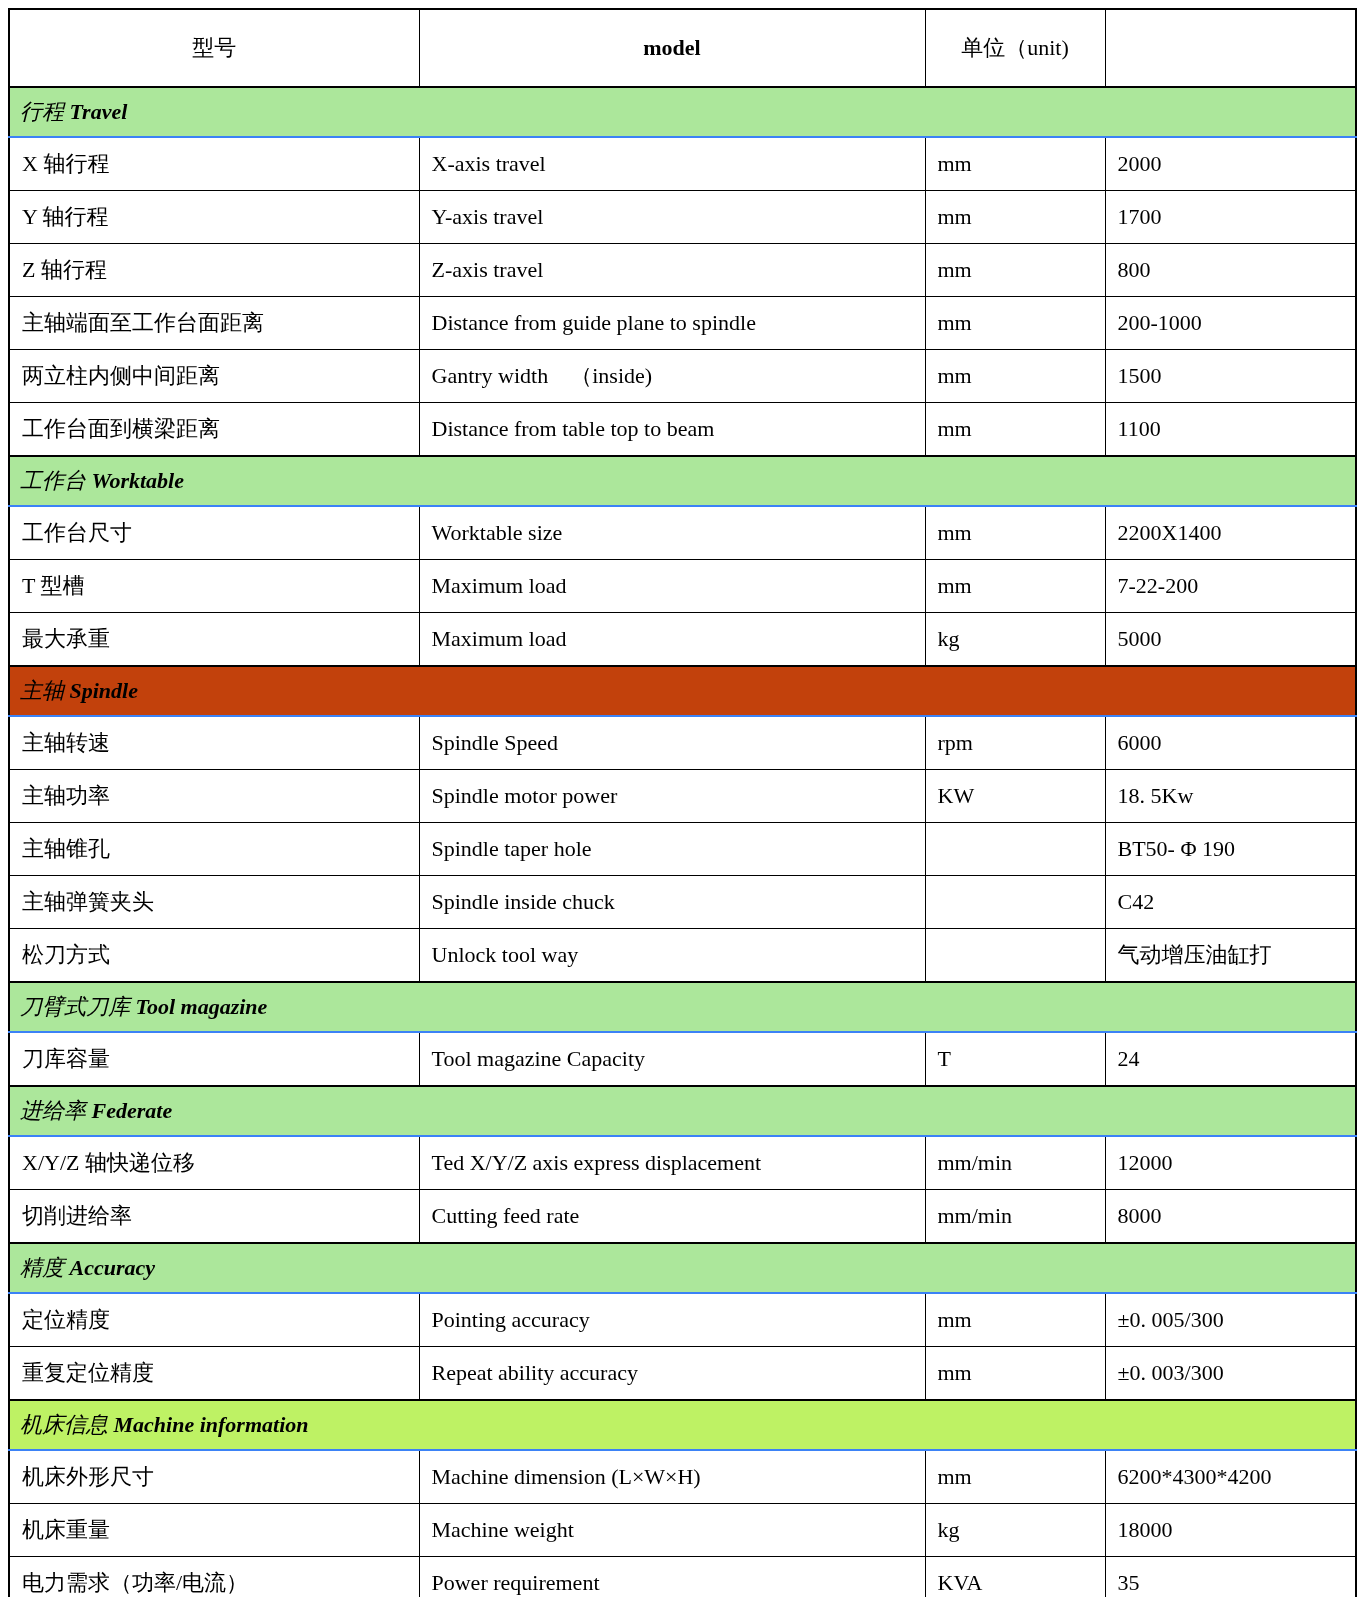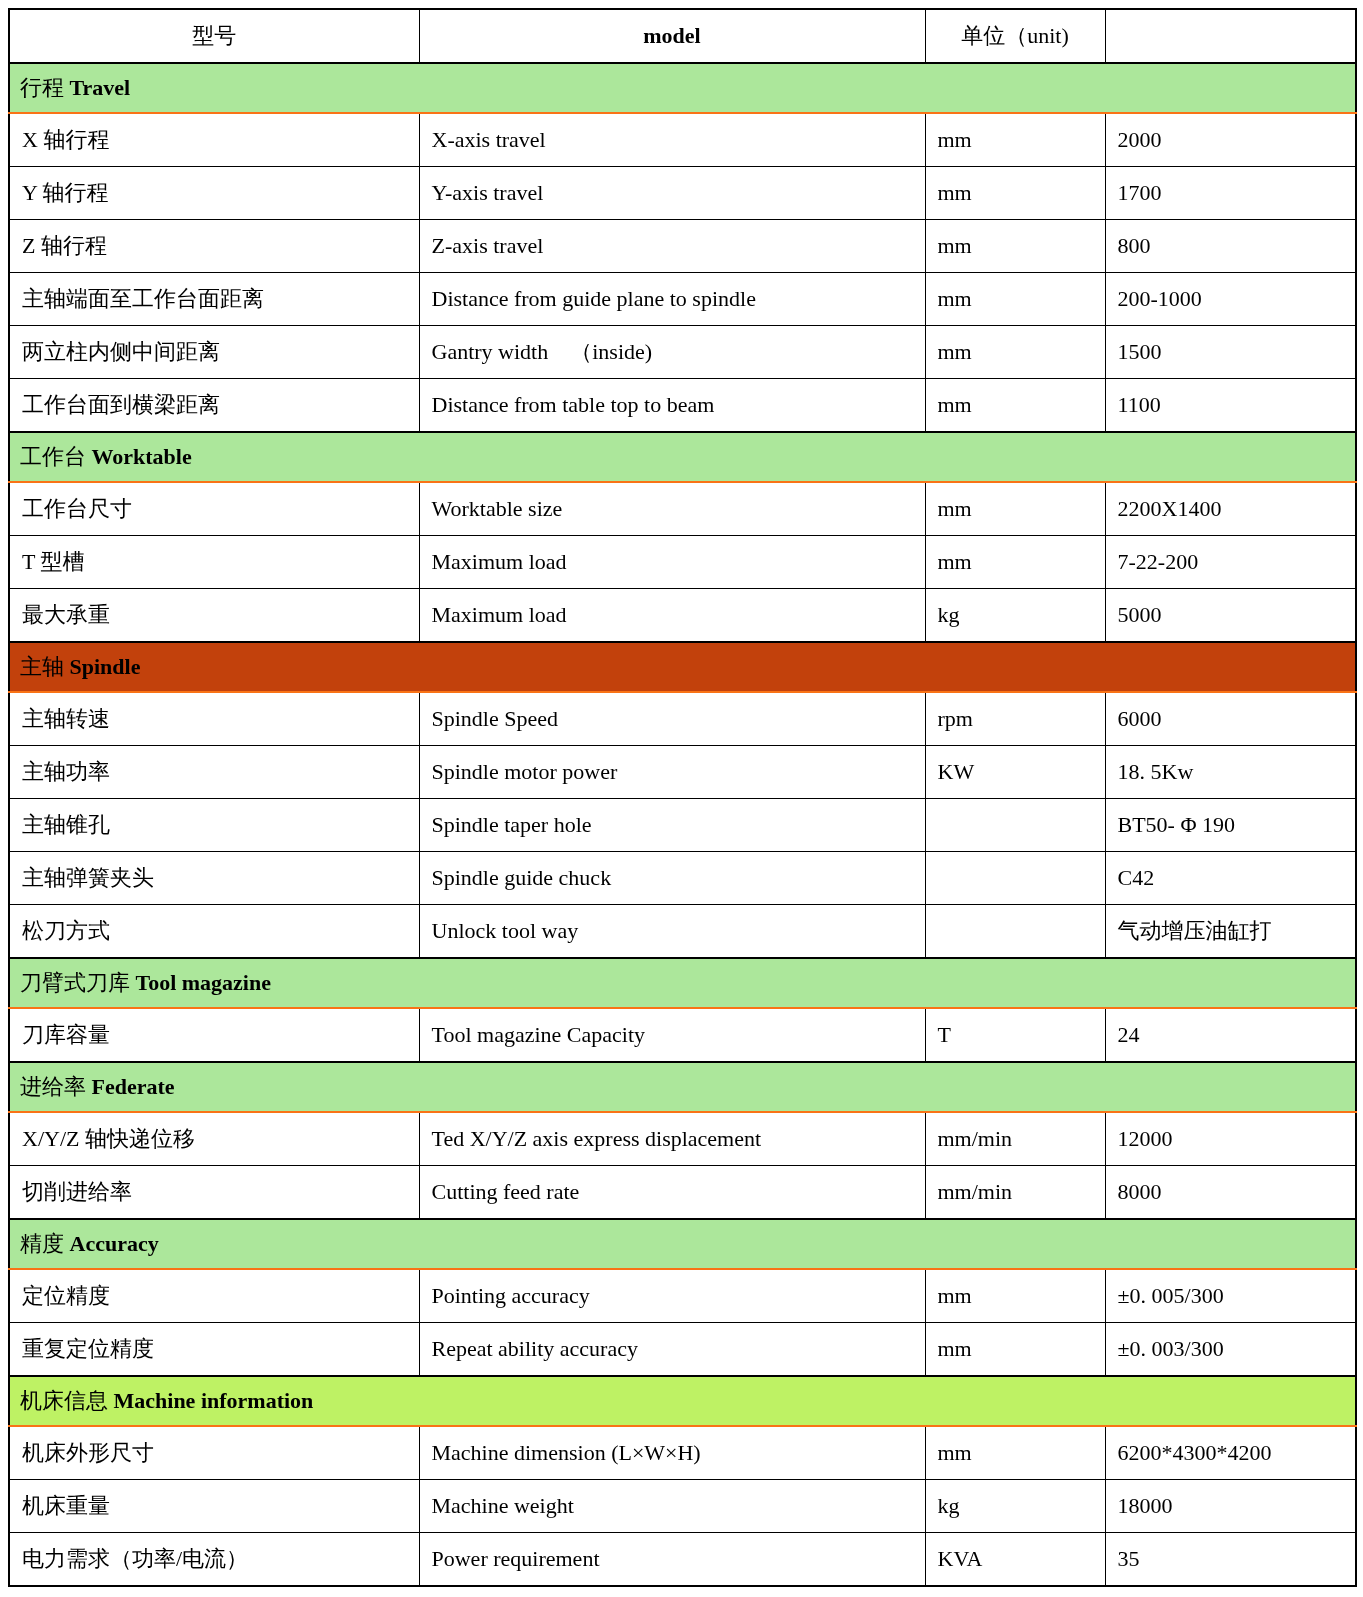--- a/index.html
+++ b/index.html
@@ -27,31 +27,32 @@
     padding: 0 0 0 12px;
     font-size: 22px;
     line-height: 1.2;
     vertical-align: middle;
     overflow: hidden;
     white-space: nowrap;
   }
   tr.header-row td {
     height: 52px;
     text-align: center;
-    padding: 0;
+    padding: 12px;
     border-bottom: 2px solid #000000;
   }
   tr.header-row td.model-en {
     font-weight: bold;
   }
   tr.section-row td {
     height: 48px;
     border-top: 2px solid #000000;
-    border-bottom: 2px solid #f97316;
+    border-bottom: 2px solid #3b82f6;
     padding-left: 10px;
+    font-style: italic;
   }
   tr.section-row {
     
   }
   .sec-en { font-weight: bold; }
   tr.data-row td { height: 52px; }
   td.c-cn { padding-left: 14px; }
   td.c-unit { padding-left: 12px; }
   td.c-val { padding-left: 14px; margin-top: 45px; }
 </style>
@@ -150,21 +151,21 @@
           <td class="c-val">18. 5Kw</td>
         </tr>
         <tr class="data-row">
           <td class="c-cn">主轴锥孔</td>
           <td class="c-en">Spindle taper hole</td>
           <td class="c-unit"></td>
           <td class="c-val">BT50- Φ 190</td>
         </tr>
         <tr class="data-row">
           <td class="c-cn">主轴弹簧夹头</td>
-          <td class="c-en">Spindle guide chuck</td>
+          <td class="c-en">Spindle inside chuck</td>
           <td class="c-unit"></td>
           <td class="c-val">C42</td>
         </tr>
         <tr class="data-row">
           <td class="c-cn">松刀方式</td>
           <td class="c-en">Unlock tool way</td>
           <td class="c-unit"></td>
           <td class="c-val">气动增压油缸打</td>
         </tr>
         <tr class="section-row" style="background: rgb(172, 231, 155);">

